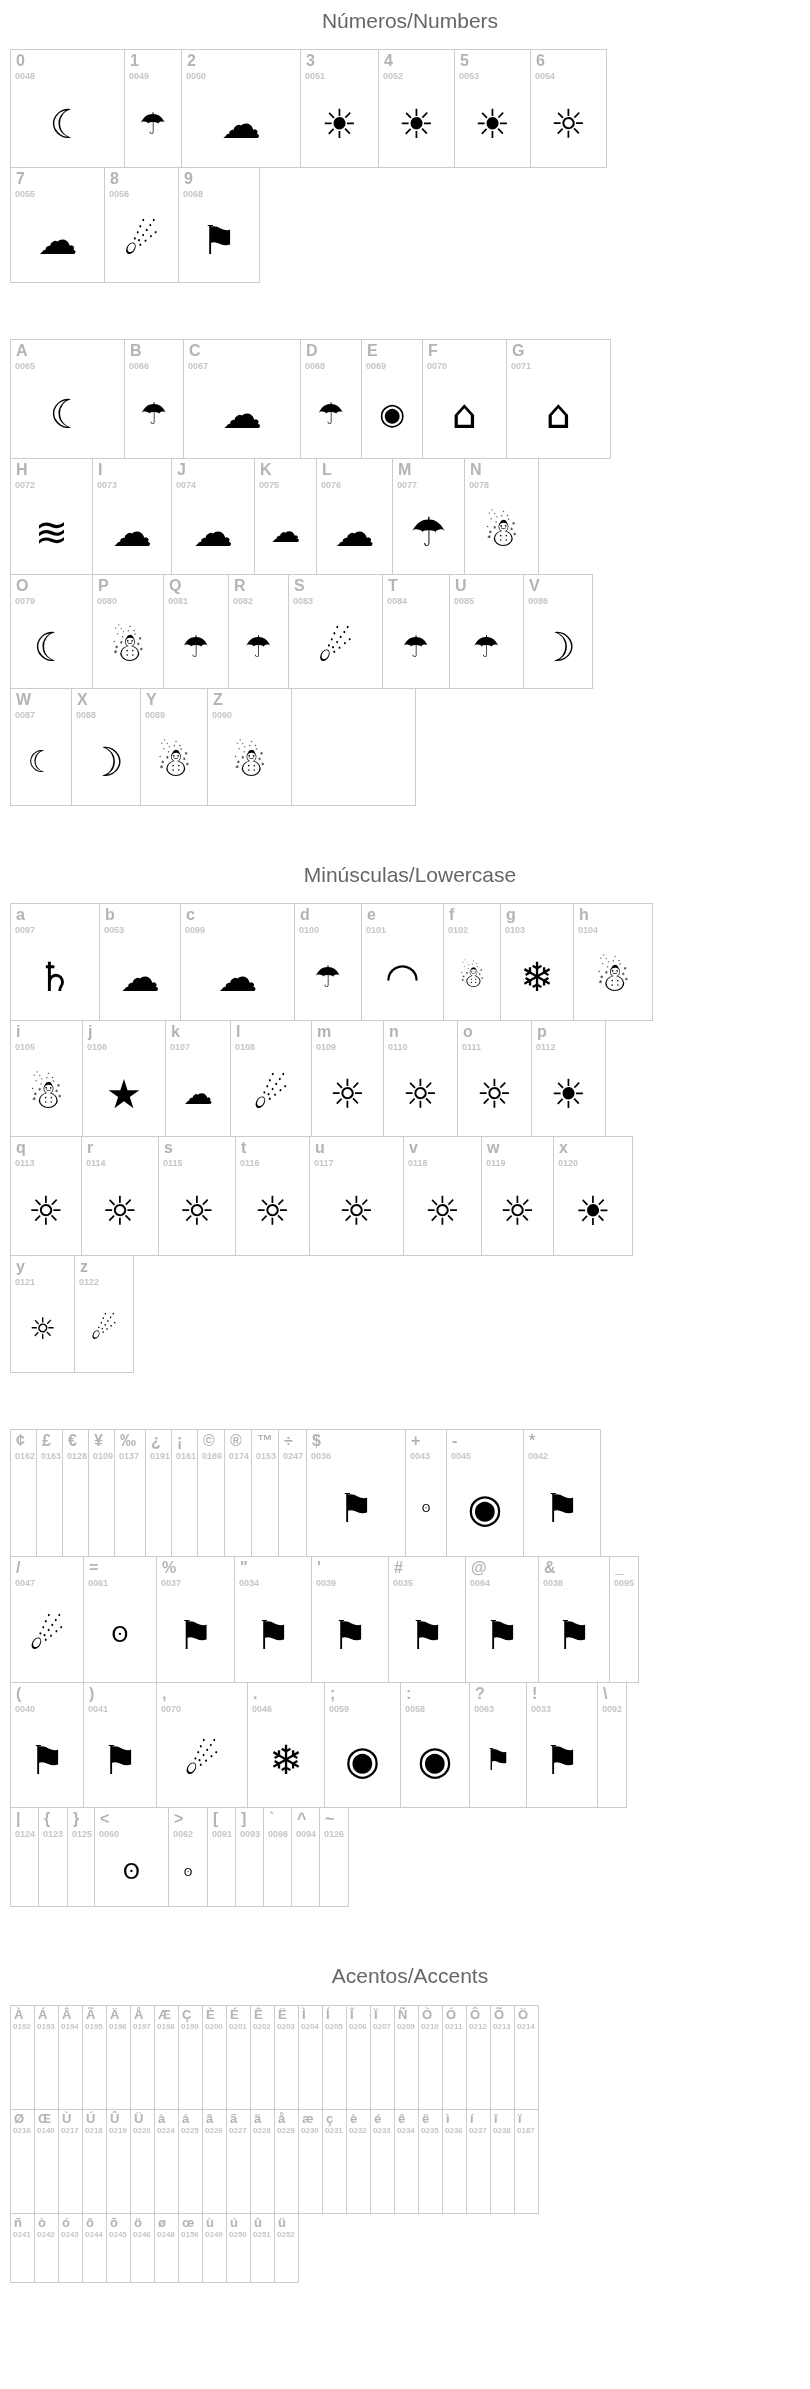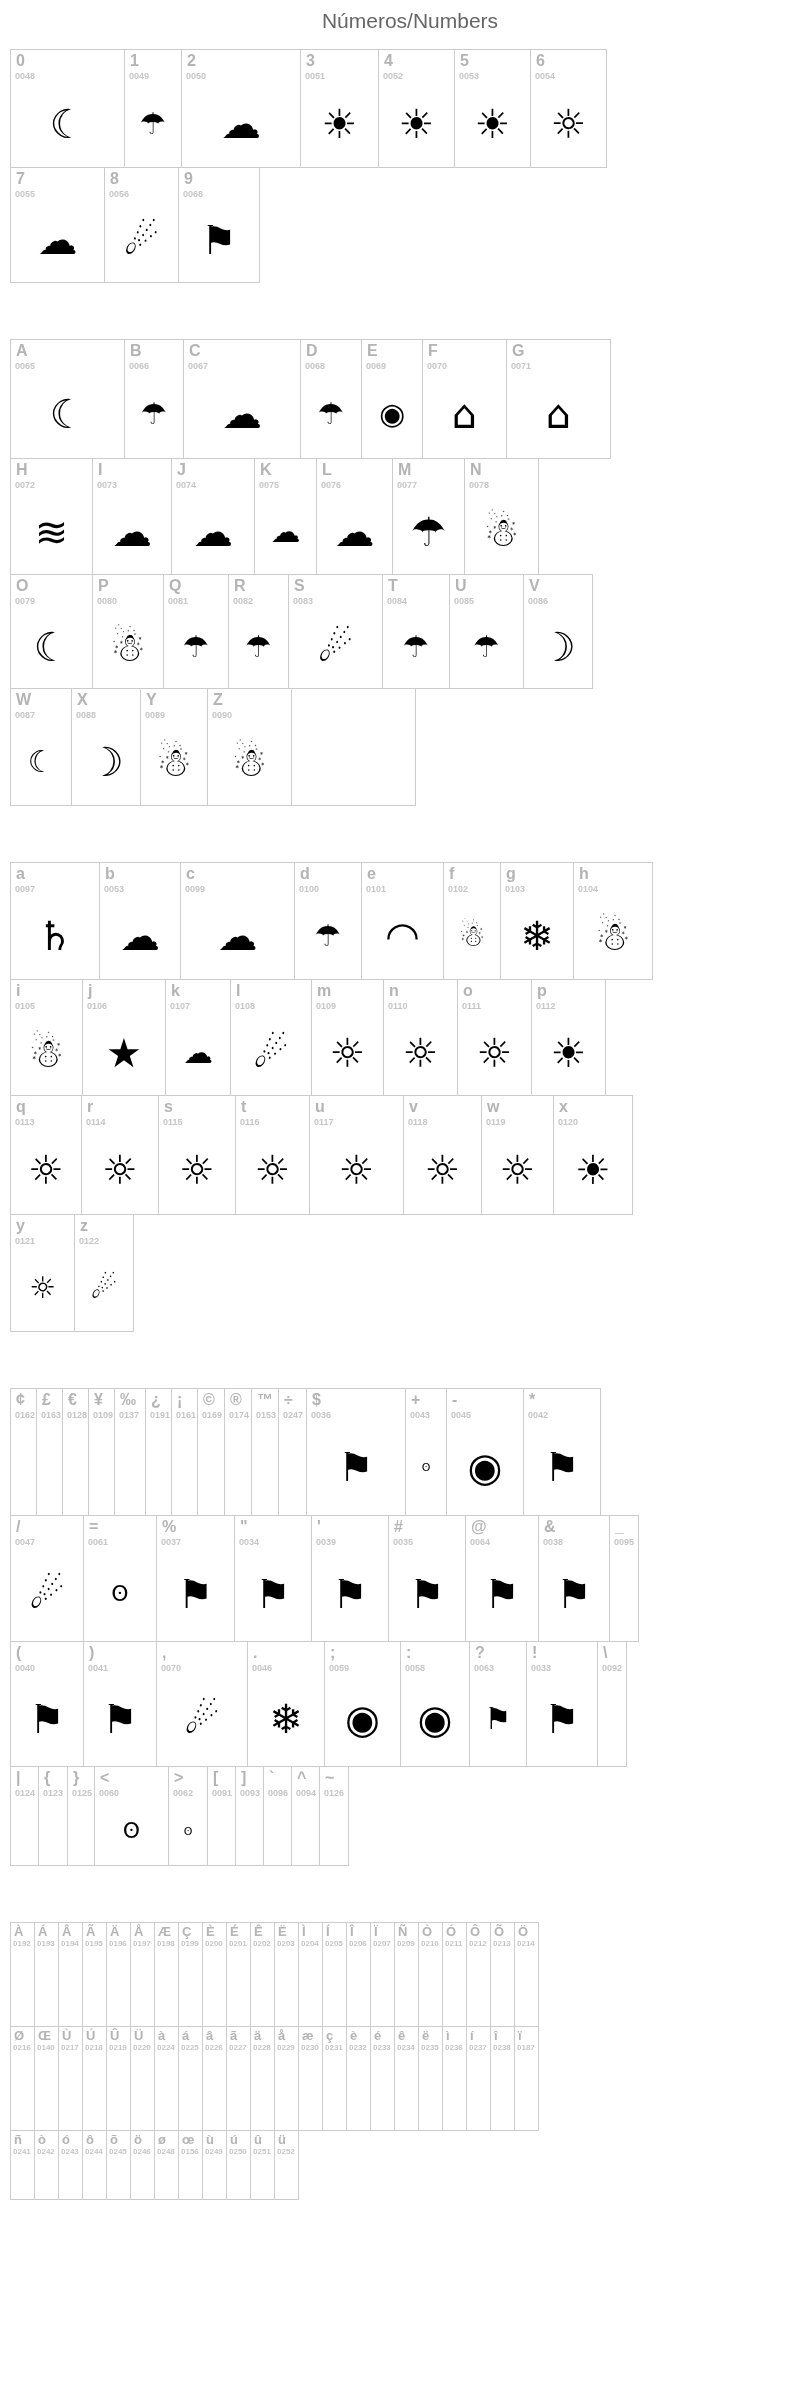--- a/index.html
+++ b/index.html
@@ -248,20 +248,21 @@
         </div>
         <div class="cell" style="width: 85px; height: 118px;">
           <span class="char">Z</span>
           <span class="code">0090</span>
           <span class="glyph">☃</span>
         </div>
         <div class="cell" style="width: 125px; height: 118px;"></div>
       </div>
     </div>
     <div class="section lowercase">
+      <div class="section-title">Minúsculas/Lowercase</div>
       <div class="row">
         <div class="cell" style="width: 90px; height: 118px;">
           <span class="char">a</span>
           <span class="code">0097</span>
           <span class="glyph">♄</span>
         </div>
         <div class="cell" style="width: 82px; height: 118px;">
           <span class="char">b</span>
           <span class="code">0053</span>
           <span class="glyph">☁</span>
@@ -592,20 +593,21 @@
           <span class="char">^</span>
           <span class="code">0094</span>
         </div>
         <div class="cell" style="width: 30px; height: 100px;">
           <span class="char">~</span>
           <span class="code">0126</span>
         </div>
       </div>
     </div>
     <div class="section accents">
+      <div class="section-title">Acentos/Accents</div>
       <div class="row">
         <div class="cell" style="width: 25px; height: 105px;">
           <span class="char">À</span>
           <span class="code">0192</span>
         </div>
         <div class="cell" style="width: 25px; height: 105px;">
           <span class="char">Á</span>
           <span class="code">0193</span>
         </div>
         <div class="cell" style="width: 25px; height: 105px;">

